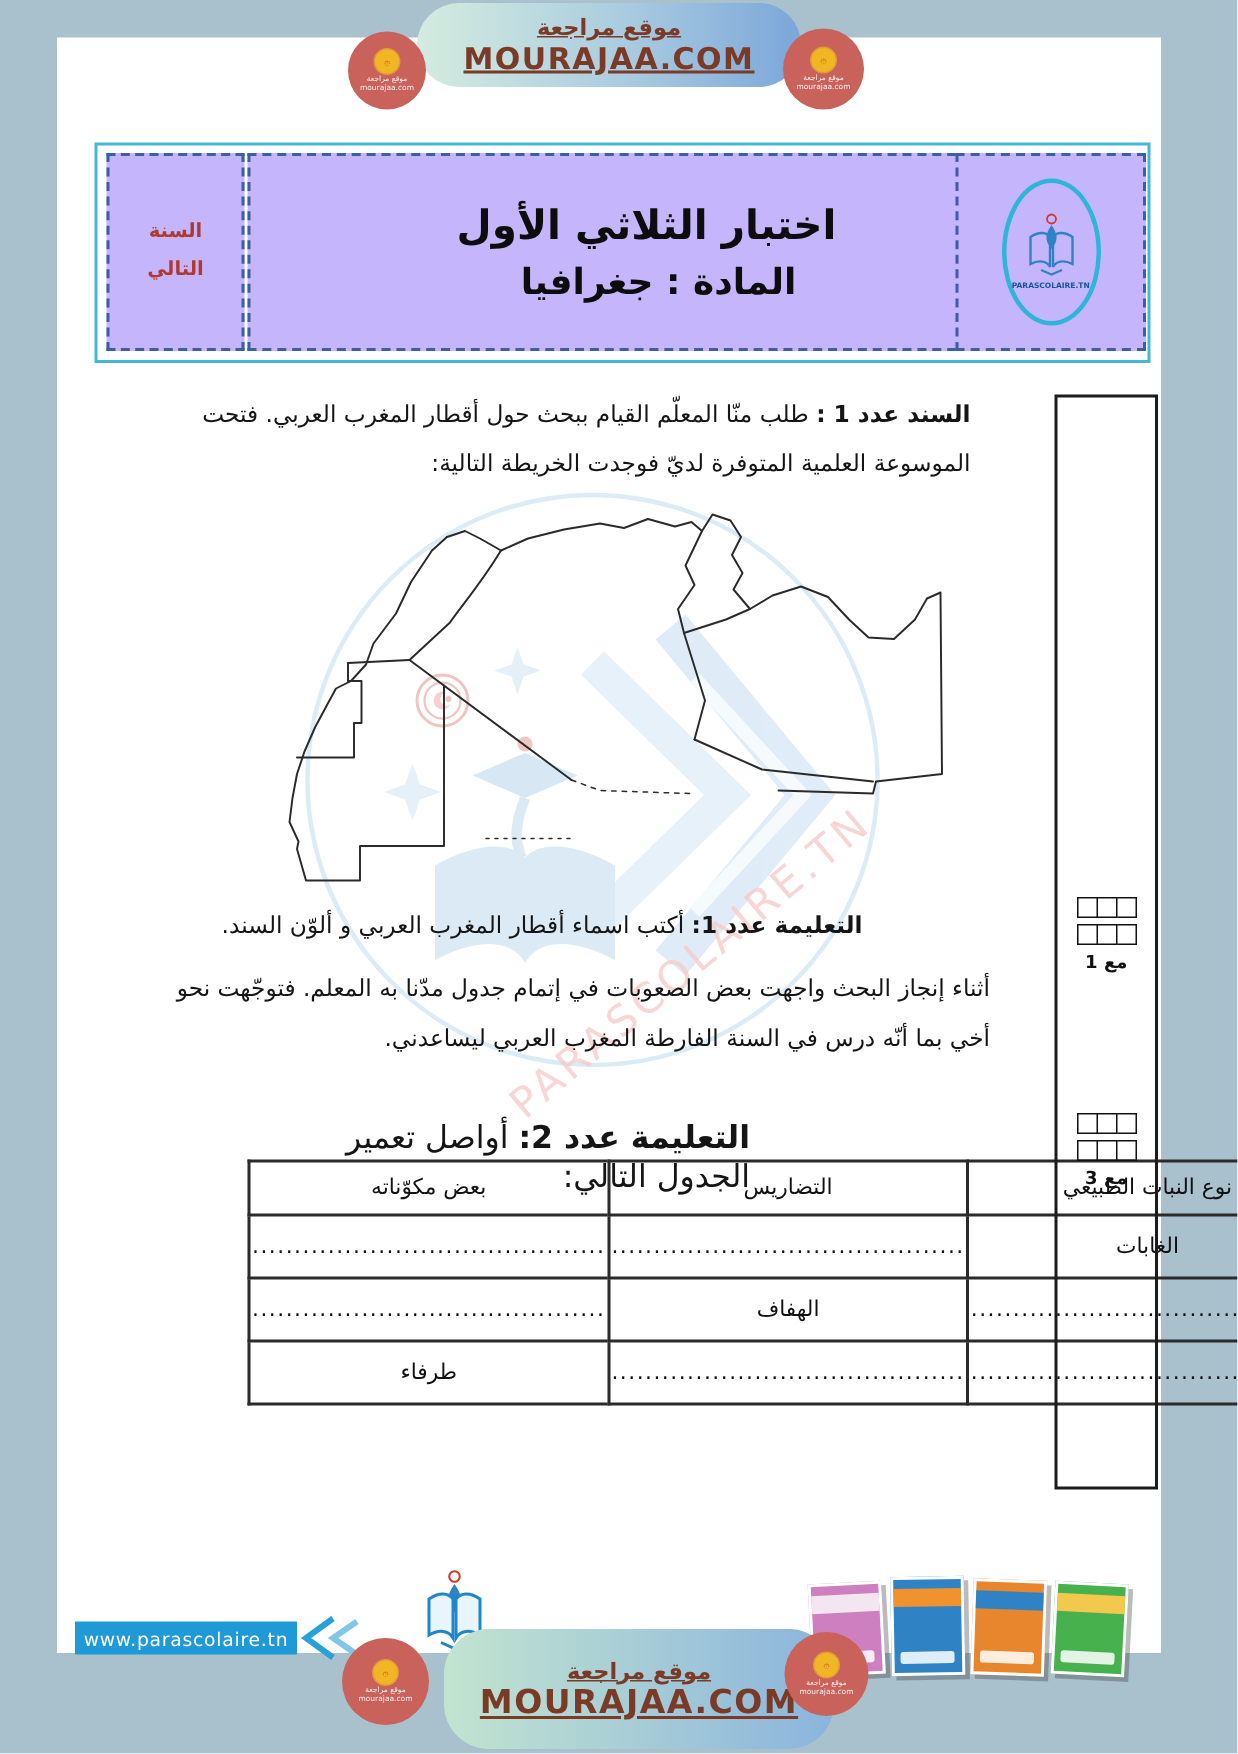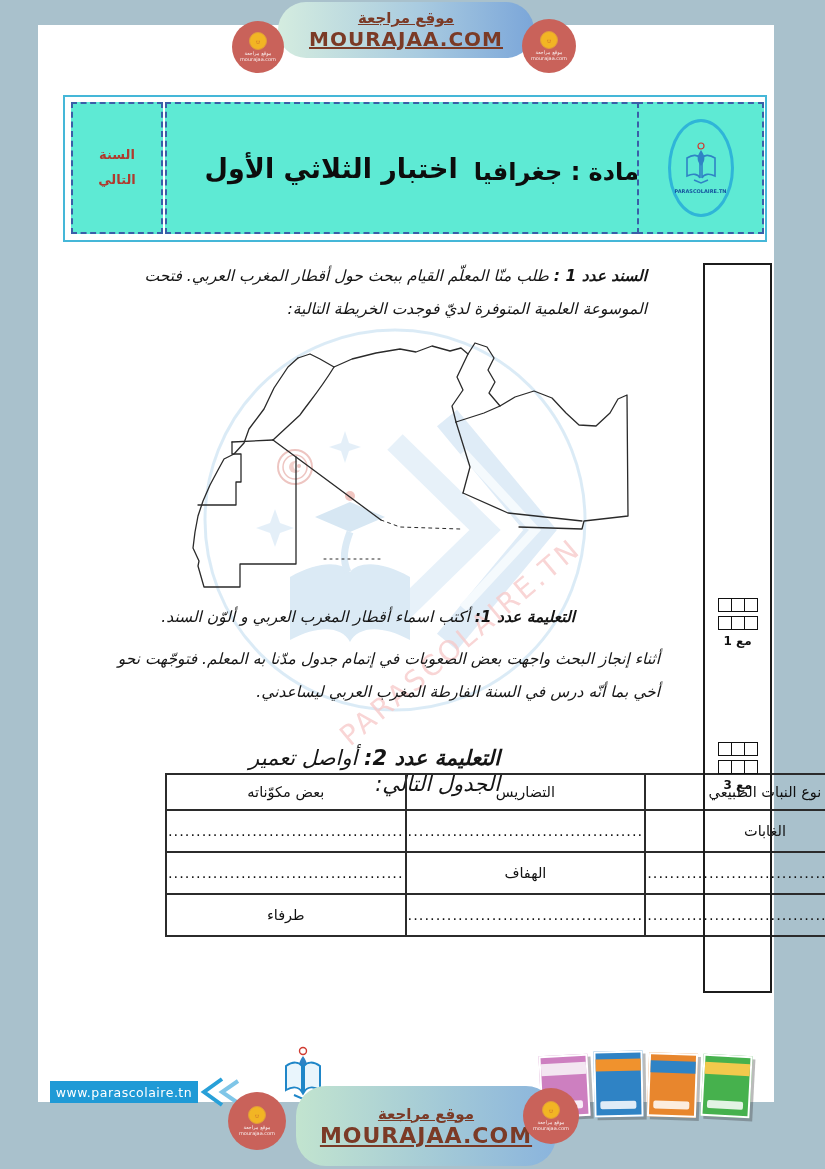--- a/index.html
+++ b/index.html
@@ -12,31 +12,31 @@
   .pill .l1{font-size:15px;font-weight:700;text-decoration:underline;color:#7b3a26;}
   .pill .l2{font-size:20px;font-weight:800;text-decoration:underline;color:#7b3a26;letter-spacing:1px;}
   .pill-top{left:278px;top:2px;width:256px;height:56px;background:linear-gradient(90deg,#d4ecdf 0%,#a9cbe0 55%,#7ba6d9 100%);}
   .pill-bottom{left:296px;top:1086px;width:260px;height:80px;background:linear-gradient(90deg,#c2e4cf 0%,#8ab4dd 100%);}
   .badge{position:absolute;border-radius:50%;background:#c9625a;display:flex;flex-direction:column;align-items:center;justify-content:center;z-index:4;}
   .badge .yc{width:16px;height:16px;border-radius:50%;background:#f2b524;border:1px solid #e09b3c;display:flex;align-items:center;justify-content:center;font-size:7px;color:#b13a2e;}
   .badge .bt{font-size:5px;line-height:6px;color:rgba(255,255,255,.9);text-align:center;}
 
   
   .exam-header{position:absolute;left:63px;top:95px;width:700px;height:143px;border:2px solid #45b7d8;z-index:2;background:#fff;}
-  .dash-box{position:absolute;border:2px dashed #3a5fa8;background:#5eead4;}
+  .dash-box{position:absolute;border:2px dashed #3a5fa8;background:#c4b5fd;}
   .grade-box{left:6px;top:5px;width:88px;height:128px;display:flex;flex-direction:column;align-items:center;justify-content:center;color:#b03a2e;font-weight:700;font-size:13px;line-height:1.9;}
-  .title-box{left:100px;top:5px;width:528px;height:128px;display:flex;flex-direction:row;align-items:center;justify-content:center;}
+  .title-box{left:100px;top:5px;width:528px;height:128px;display:flex;flex-direction:column;align-items:center;justify-content:center;}
   .title-box .t1{font-size:27px;font-weight:800;color:#0d0d0d;}
   .title-box .t2{font-size:24px;font-weight:800;color:#0d0d0d;margin-top:8px;margin-left:16px;}
   .logo-box{left:572px;top:5px;width:123px;height:128px;display:flex;align-items:center;justify-content:center;}
   .logo-oval{width:60px;height:92px;border:3px solid #2fb5d8;border-radius:50%;display:flex;flex-direction:column;align-items:center;justify-content:center;gap:2px;}
   .logo-oval .cap{font-size:5px;color:#15539e;font-weight:700;letter-spacing:0;}
 
   
-  .ar{direction:rtl;text-align:right;color:#151515;z-index:2;position:absolute;font-style:italic;}
+  .ar{direction:rtl;text-align:right;color:#151515;z-index:2;position:absolute;}
   .fs{font-size:15.5px;line-height:33px;}
   b.lbl{font-weight:800;}
 
   
   .qtable{position:absolute;left:165px;top:773px;width:525px;z-index:2;border-collapse:collapse;direction:rtl;}
   .qtable td,.qtable th{border:2px solid #2b2b2b;width:175px;font-weight:500;font-size:14.5px;color:#111;text-align:center;overflow:hidden;white-space:nowrap;}
   .qtable th{height:32px;}
   .qtable td{height:38px;}
   .dots{letter-spacing:1px;font-size:12px;color:#222;}
 

